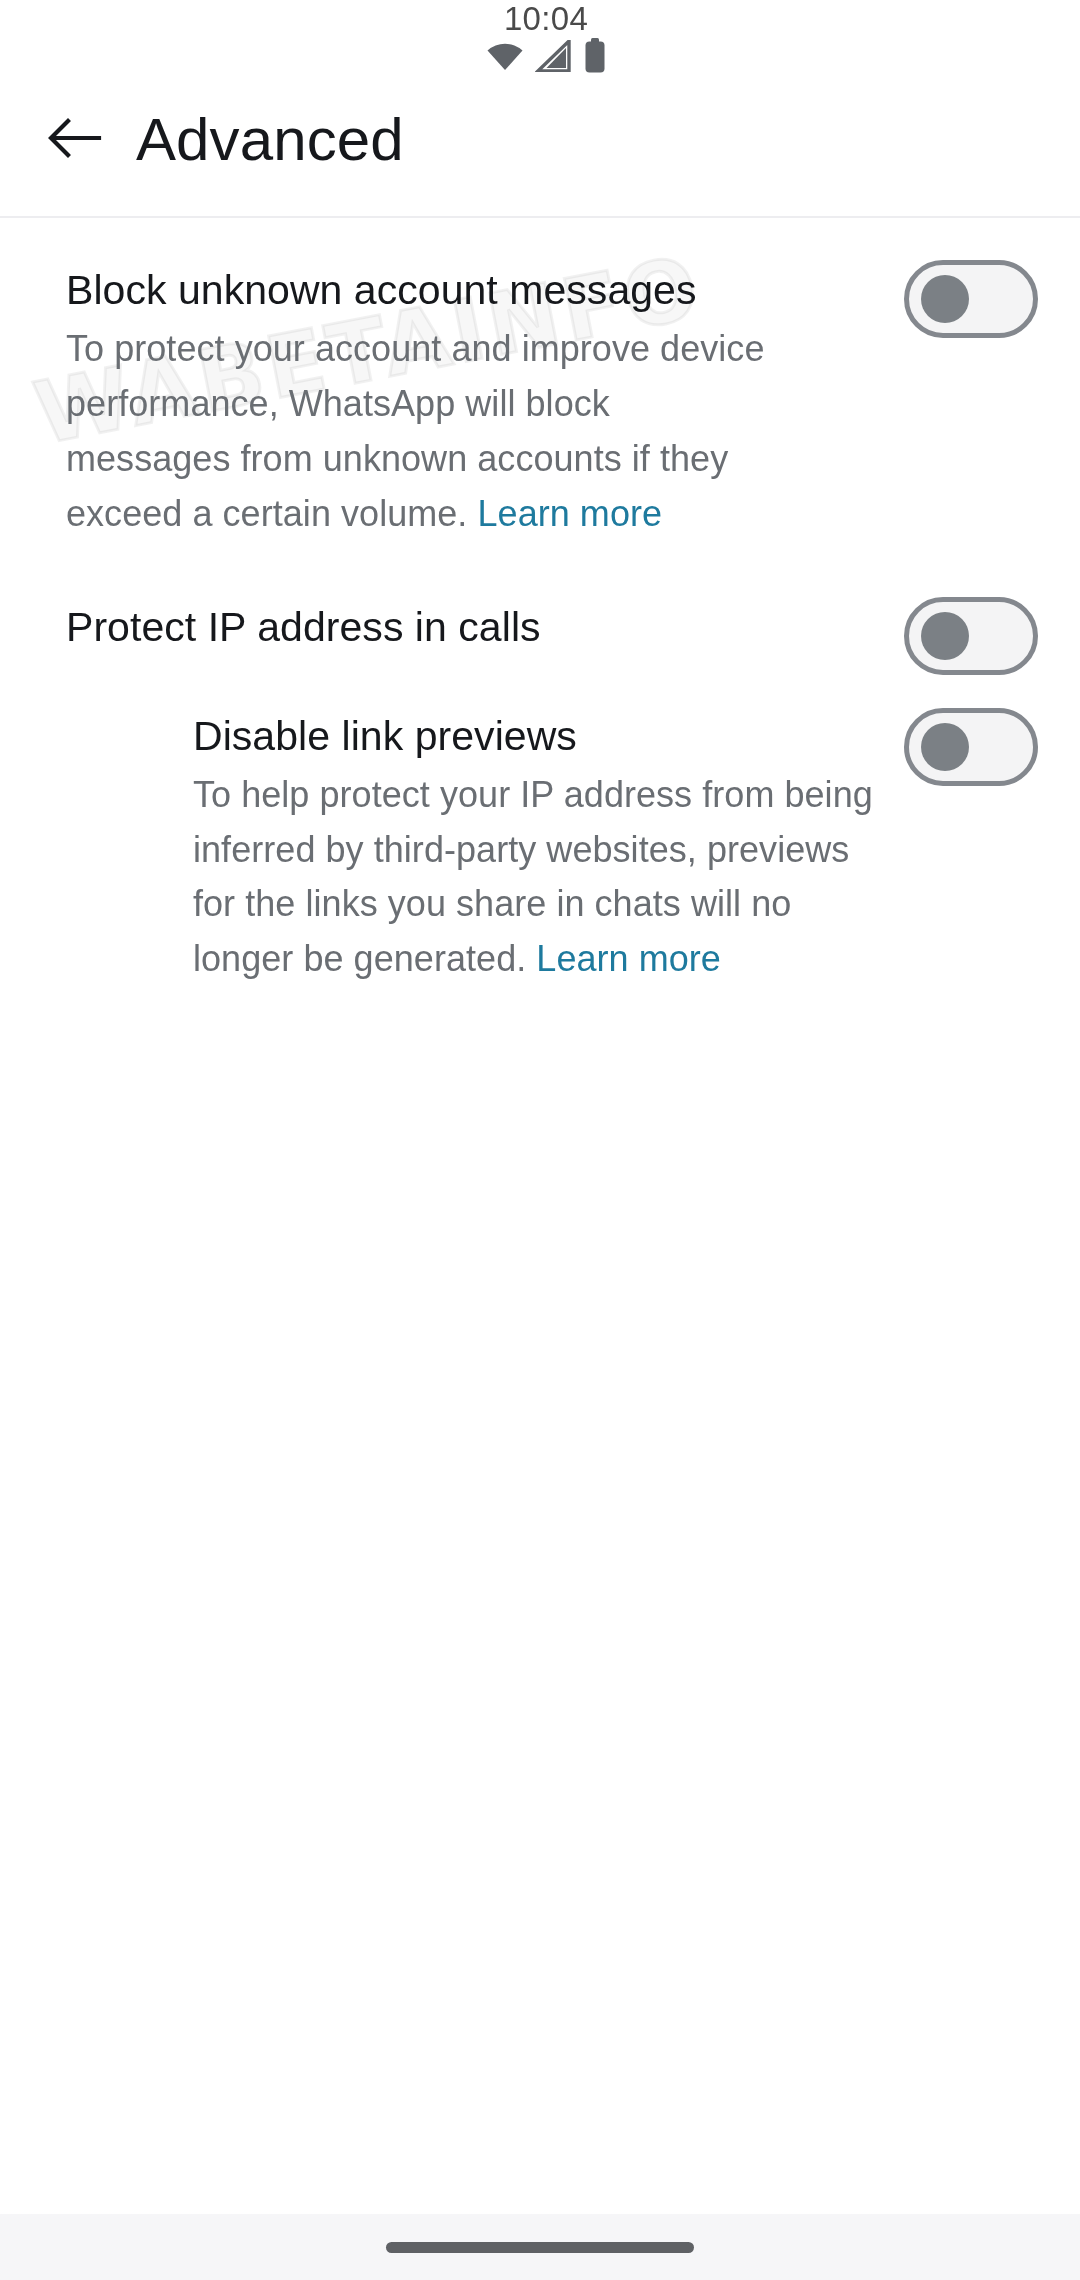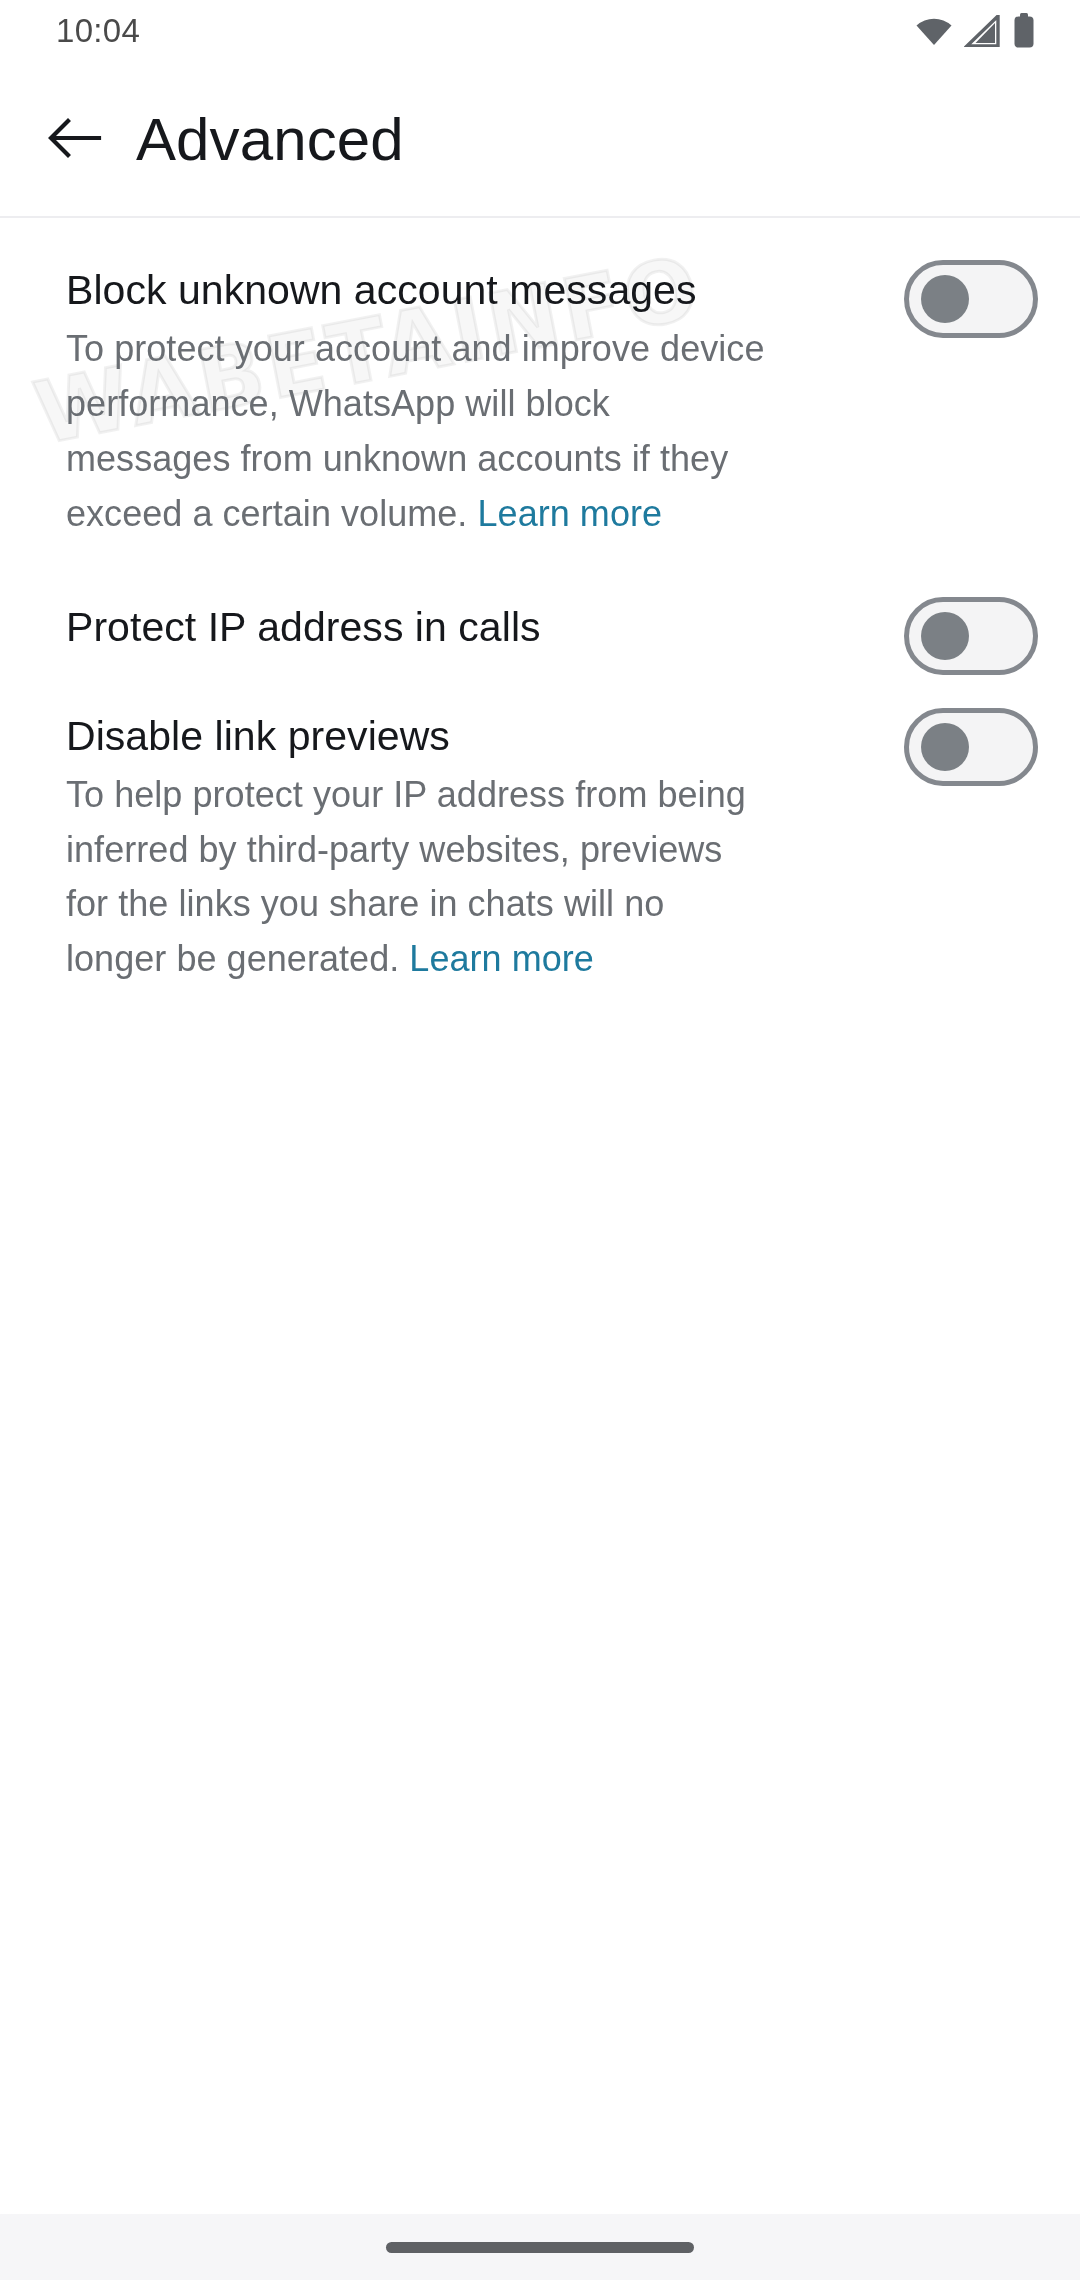--- a/index.html
+++ b/index.html
@@ -42,20 +42,21 @@
   
   .status-bar {
     position: absolute;
     left: 0; top: 0;
     width: 1080px; height: 62px;
     display: flex;
     align-items: center;
     justify-content: space-between;
     padding: 0 44px 0 56px;
     z-index: 5;
+    flex-direction: column;
   }
   .status-time {
     font-size: 33px;
     color: #4a4a4a;
     letter-spacing: 0.3px;
     font-family: "Liberation Sans", sans-serif;
   }
   .status-icons {
     display: flex;
     align-items: center;
@@ -106,21 +107,21 @@
   }
 
   .setting-row {
     display: flex;
     align-items: flex-start;
     padding: 8px 0 0 66px;
     position: relative;
   }
   .setting-row.r1 { padding-top: 48px; }
   .setting-row.r2 { padding-top: 62px; }
-  .setting-row.r3 { padding-top: 60px; }
+  .setting-row.r3 { padding-top: 60px; justify-content: center; }
 
   .setting-text {
     width: 760px;
     flex: 0 0 auto;
   }
 
   .setting-title {
     font-size: 41px;
     color: #16181c;
     line-height: 1.18;

